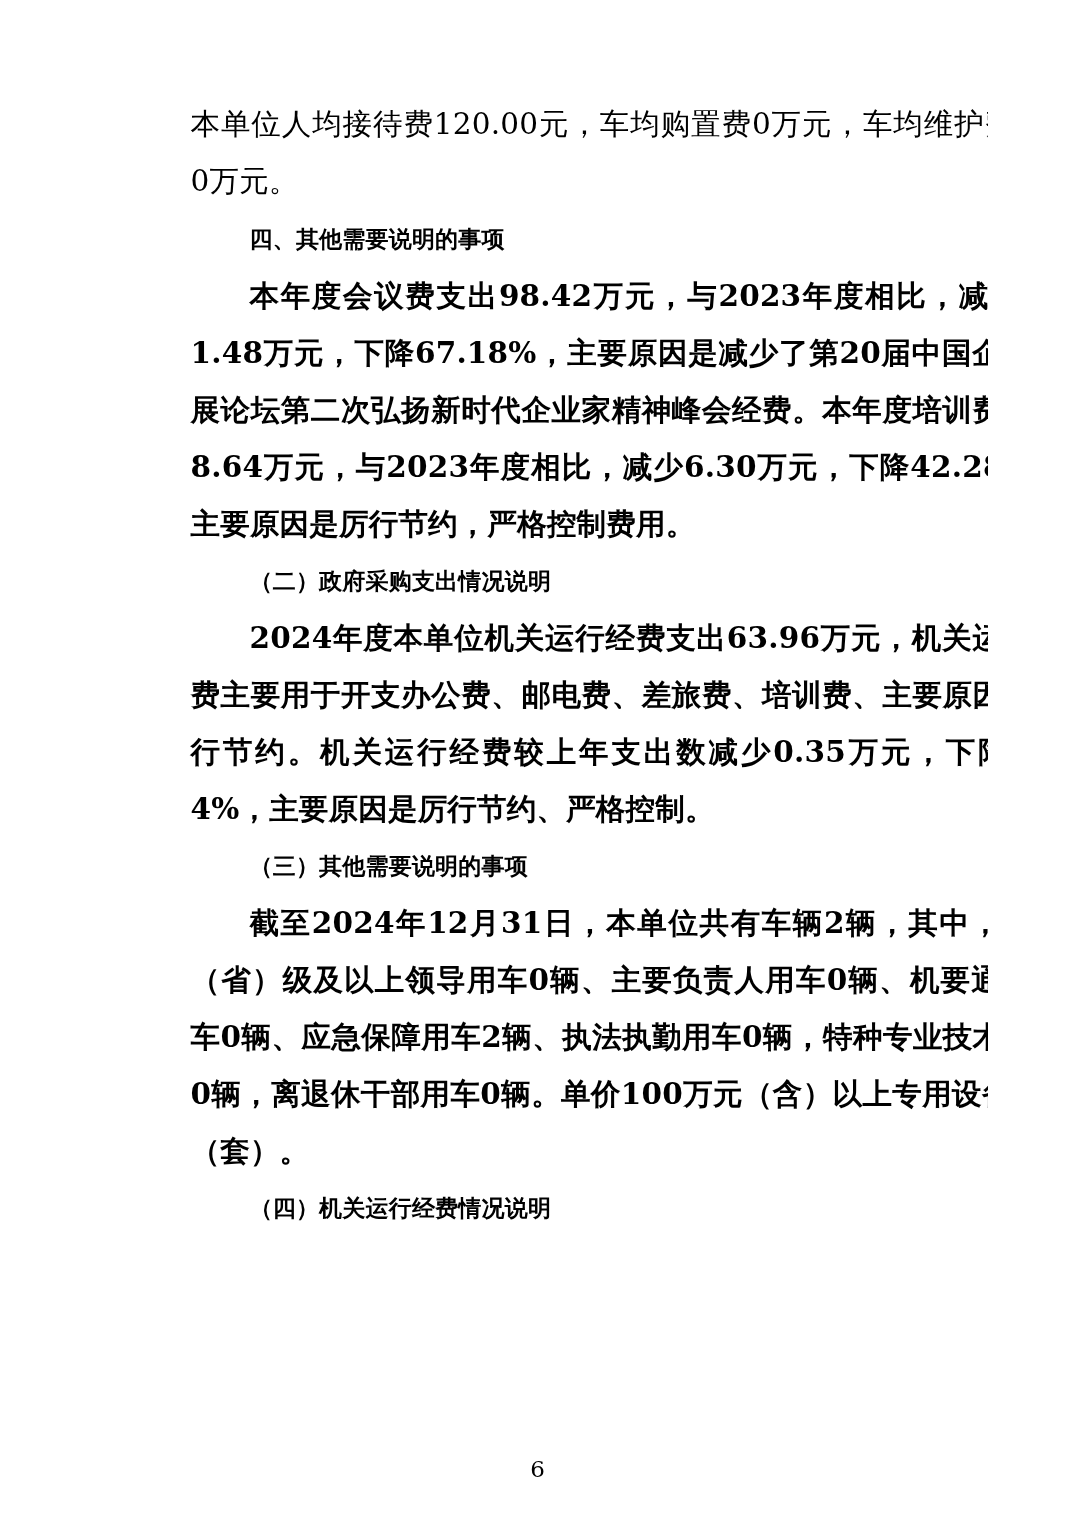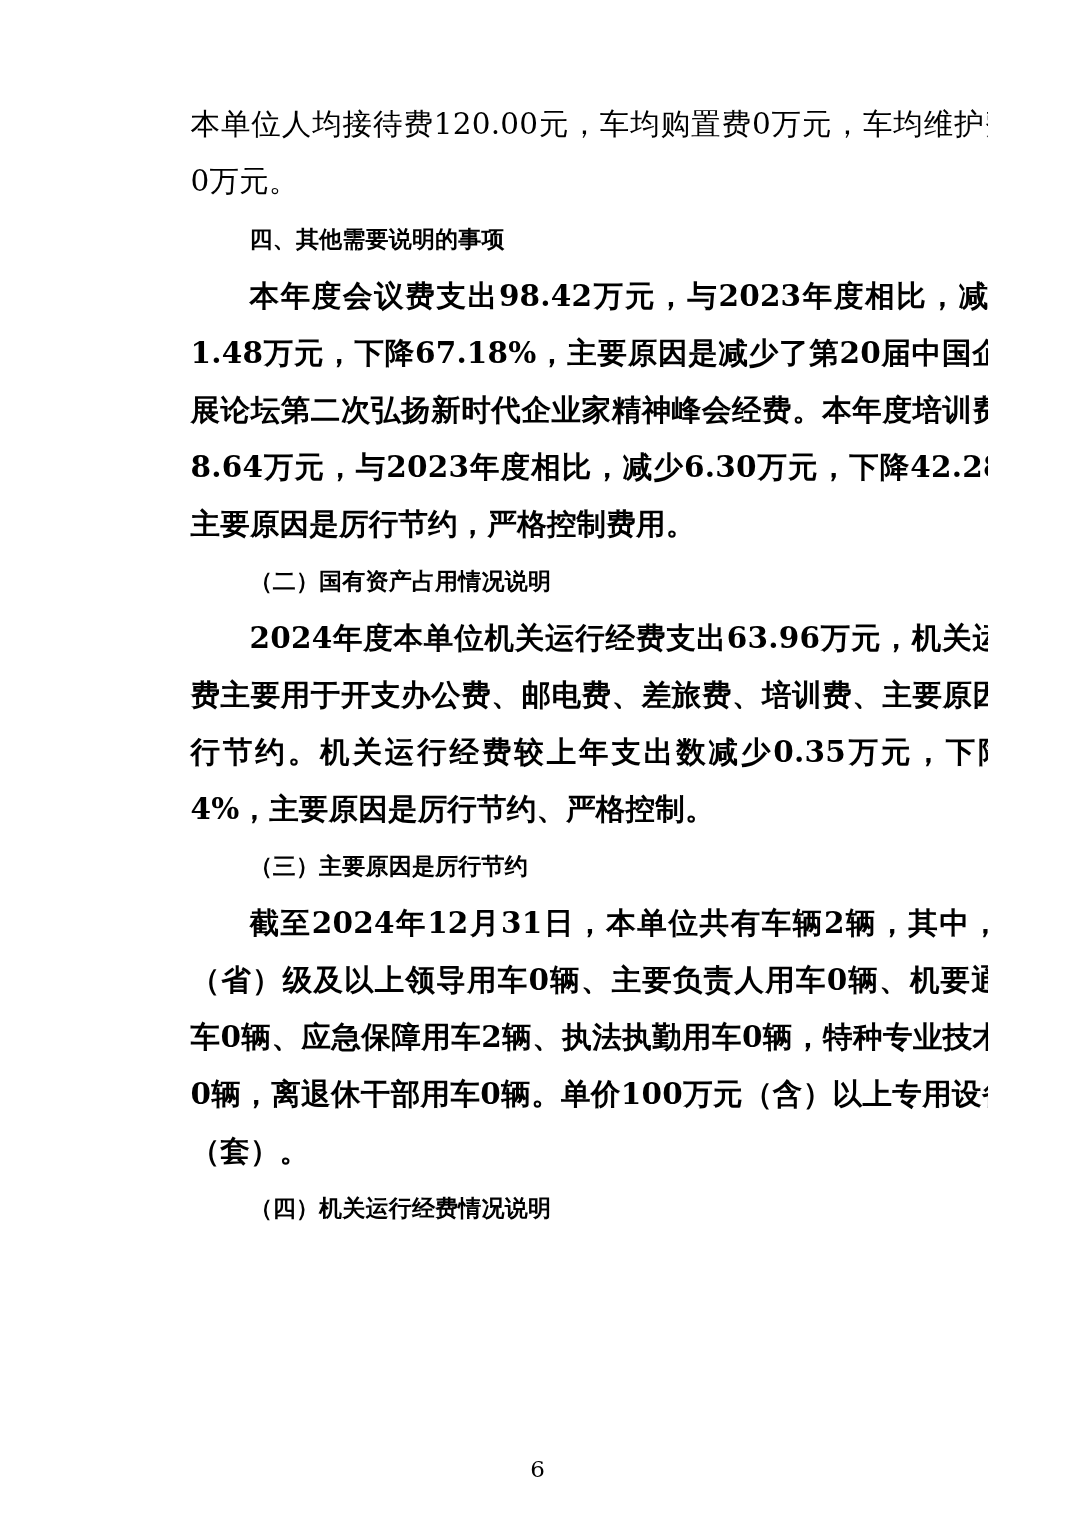--- a/index.html
+++ b/index.html
@@ -64,25 +64,25 @@
 <div class="page">
   <div class="content">
 
     <p class="para">本单位人均接待费120.00元，车均购置费0万元，车均维护费4.00万元。</p>
 
     <h2 class="heading">四、其他需要说明的事项</h2>
 
 
     <p class="para indent">本年度会议费支出98.42万元，与2023年度相比，减少201.48万元，下降67.18%，主要原因是减少了第20届中国企业发展论坛第二次弘扬新时代企业家精神峰会经费。本年度培训费支出8.64万元，与2023年度相比，减少6.30万元，下降42.28%，主要原因是厉行节约，严格控制费用。</p>
 
-    <h3 class="heading">（二）国有资产占用情况说明</h3>
+    <h3 class="heading">（二）政府采购支出情况说明</h3>
 
     <p class="para indent">2024年度本单位机关运行经费支出63.96万元，机关运行经费主要用于开支办公费、邮电费、差旅费、培训费、主要原因是厉行节约。机关运行经费较上年支出数减少0.35万元，下降0.54%，主要原因是厉行节约、严格控制。</p>
 
-    <h3 class="heading">（三）主要原因是厉行节约</h3>
+    <h3 class="heading">（三）其他需要说明的事项</h3>
 
     <p class="para indent">截至2024年12月31日，本单位共有车辆2辆，其中，副部（省）级及以上领导用车0辆、主要负责人用车0辆、机要通信用车0辆、应急保障用车2辆、执法执勤用车0辆，特种专业技术用车0辆，离退休干部用车0辆。单价100万元（含）以上专用设备0台（套）。</p>
 
     <h3 class="heading">（四）机关运行经费情况说明</h3>
 
 
   </div>
 
   <div class="page-number">6</div>
 </div>

